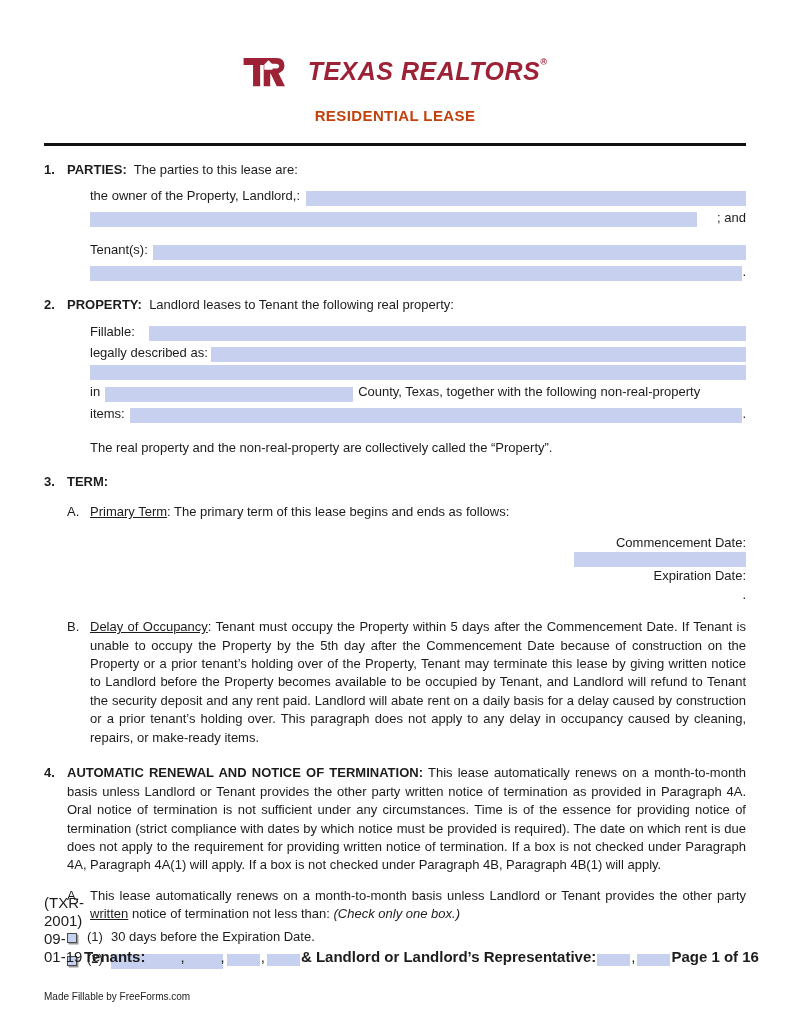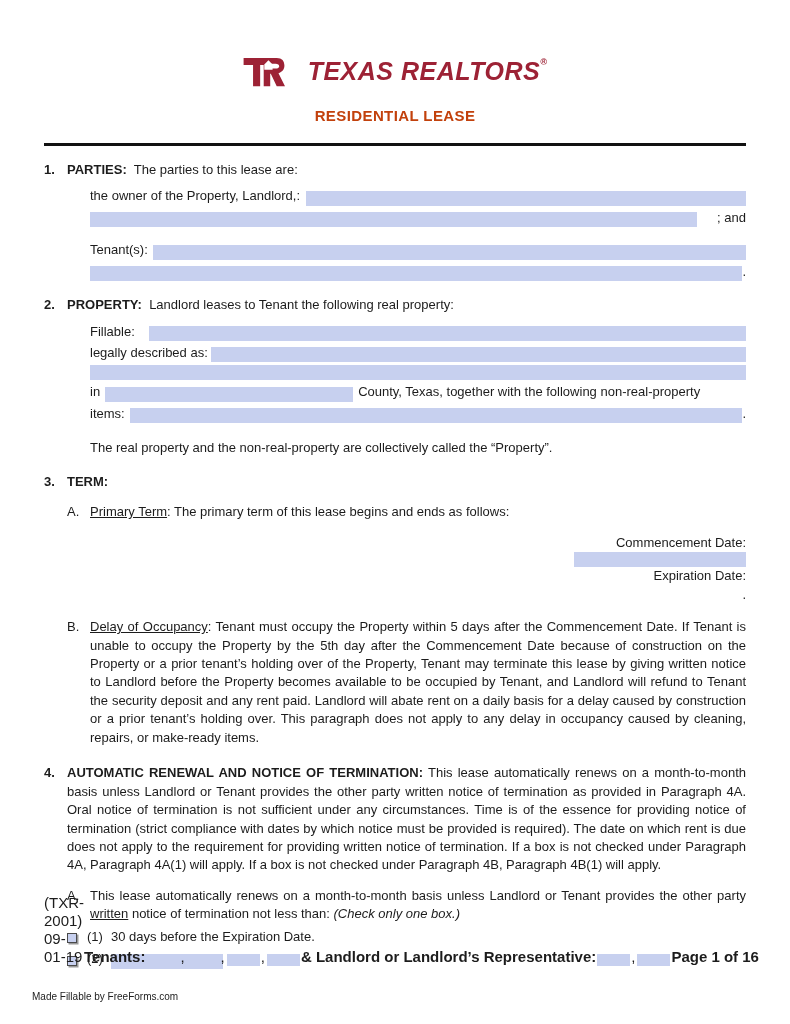--- a/index.html
+++ b/index.html
@@ -62,21 +62,21 @@
   
   .footer {
     position: absolute; left: 44px; right: 44px; bottom: 58px;
     display: flex; justify-content: space-between; align-items: flex-end;
     font-size: 15px; line-height: 1.2;
   }
   .f-mid { display: flex; align-items: flex-end; }
   .f-bold { font-weight: bold; white-space: nowrap; }
   .f-box { width: 33px; height: 12px; background: var(--field, #c7d0ef); display: inline-block; margin: 0 1px; flex: none; }
   .f-sep { margin: 0 1px 0 0; }
-  .attribution { position: absolute; left: 32px; bottom: 22px; font-size: 10px; color: #222; }
+  .attribution { position: absolute; left: 44px; bottom: 22px; font-size: 10px; color: #222; }
 </style>
 </head>
 <body>
 
 <div class="page">
   <div class="content">
 
     <div class="logo-row">
       <svg class="logo-mark" width="42" height="31" viewBox="0 0 71 52" aria-hidden="true">
         <path d="M1,3 H45 V15 H29 V51 H17 V15 H1 Z" fill="currentColor"></path>

